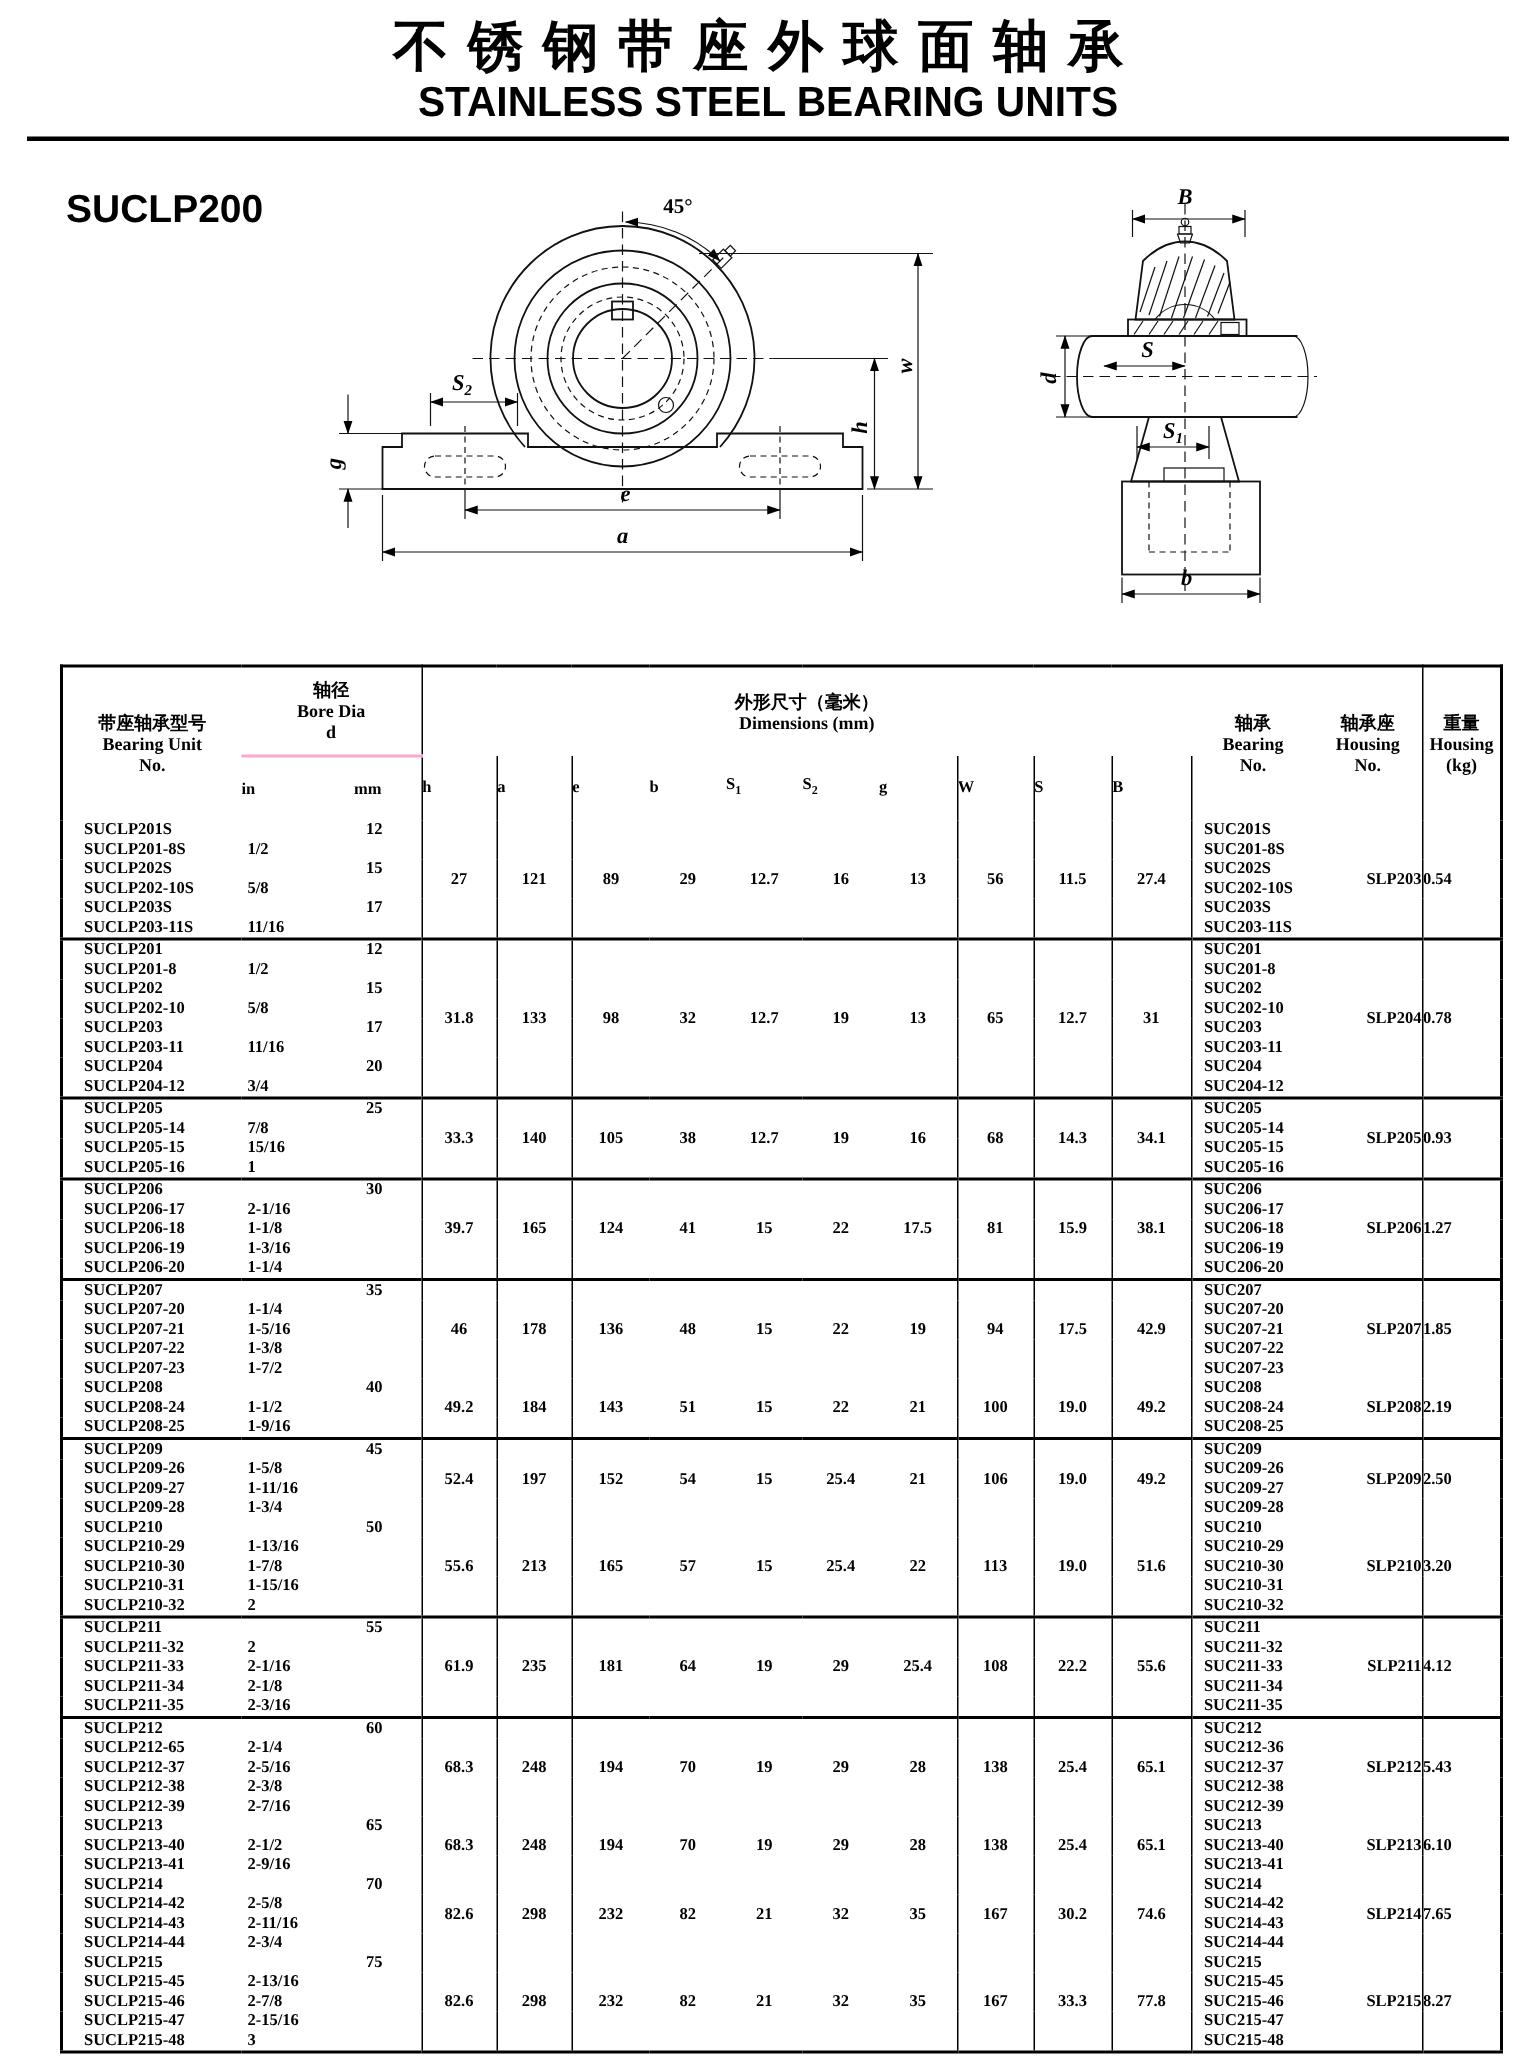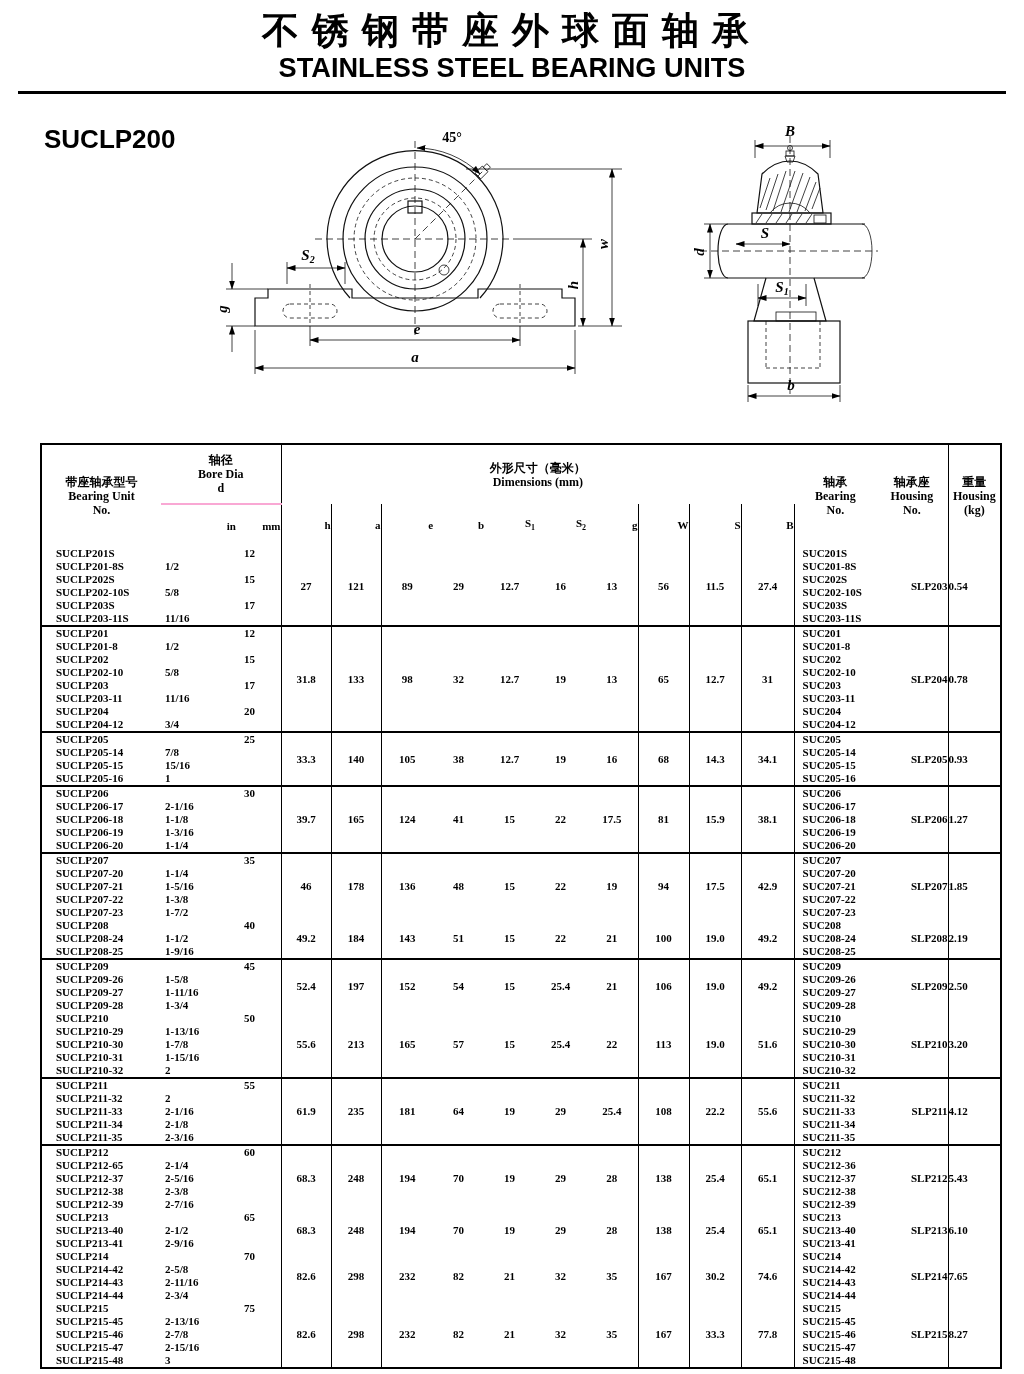--- a/index.html
+++ b/index.html
@@ -28,21 +28,21 @@
               width:960px;border:2px solid #000;background:#fff;}
   .spec-table td,.spec-table th{padding:0;margin:0;overflow:hidden;white-space:nowrap;
       font-family:"Liberation Serif",serif;font-weight:bold;font-size:11px;line-height:13px;}
   .spec-table td{height:13px;vertical-align:middle;}
   .br{border-right:1.2px solid #000;}
   .be{border-bottom:2px solid #000;}
   .hc{vertical-align:middle;text-align:center;}
   .hc div{line-height:14px;font-size:12px;}
   .h-bore{vertical-align:middle;}
   .boreline{border-bottom:2px solid #f9a8d4;text-align:center;}
-  .hc2{text-align:right;vertical-align:middle;font-size:13px;}
+  .hc2{text-align:left;vertical-align:middle;font-size:13px;}
   .hc2 sub{font-size:8px;}
   tr.hr1 th{height:58px;}
   tr.hr2 th{height:42px;}
   td.name{text-align:left;padding-left:14px;}
   td.incol{text-align:left;padding-left:4px;}
   td.mmcol{text-align:left;padding-left:8px;}
   td.dim{text-align:center;}
   td.bearing{text-align:left;padding-left:8px;}
   td.housing{text-align:right;}
   td.weight{}

